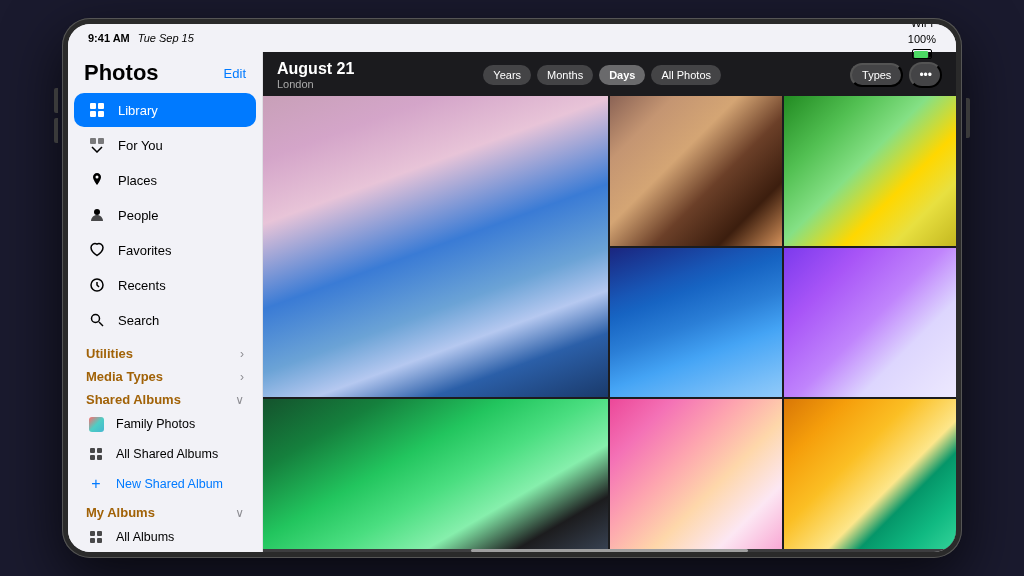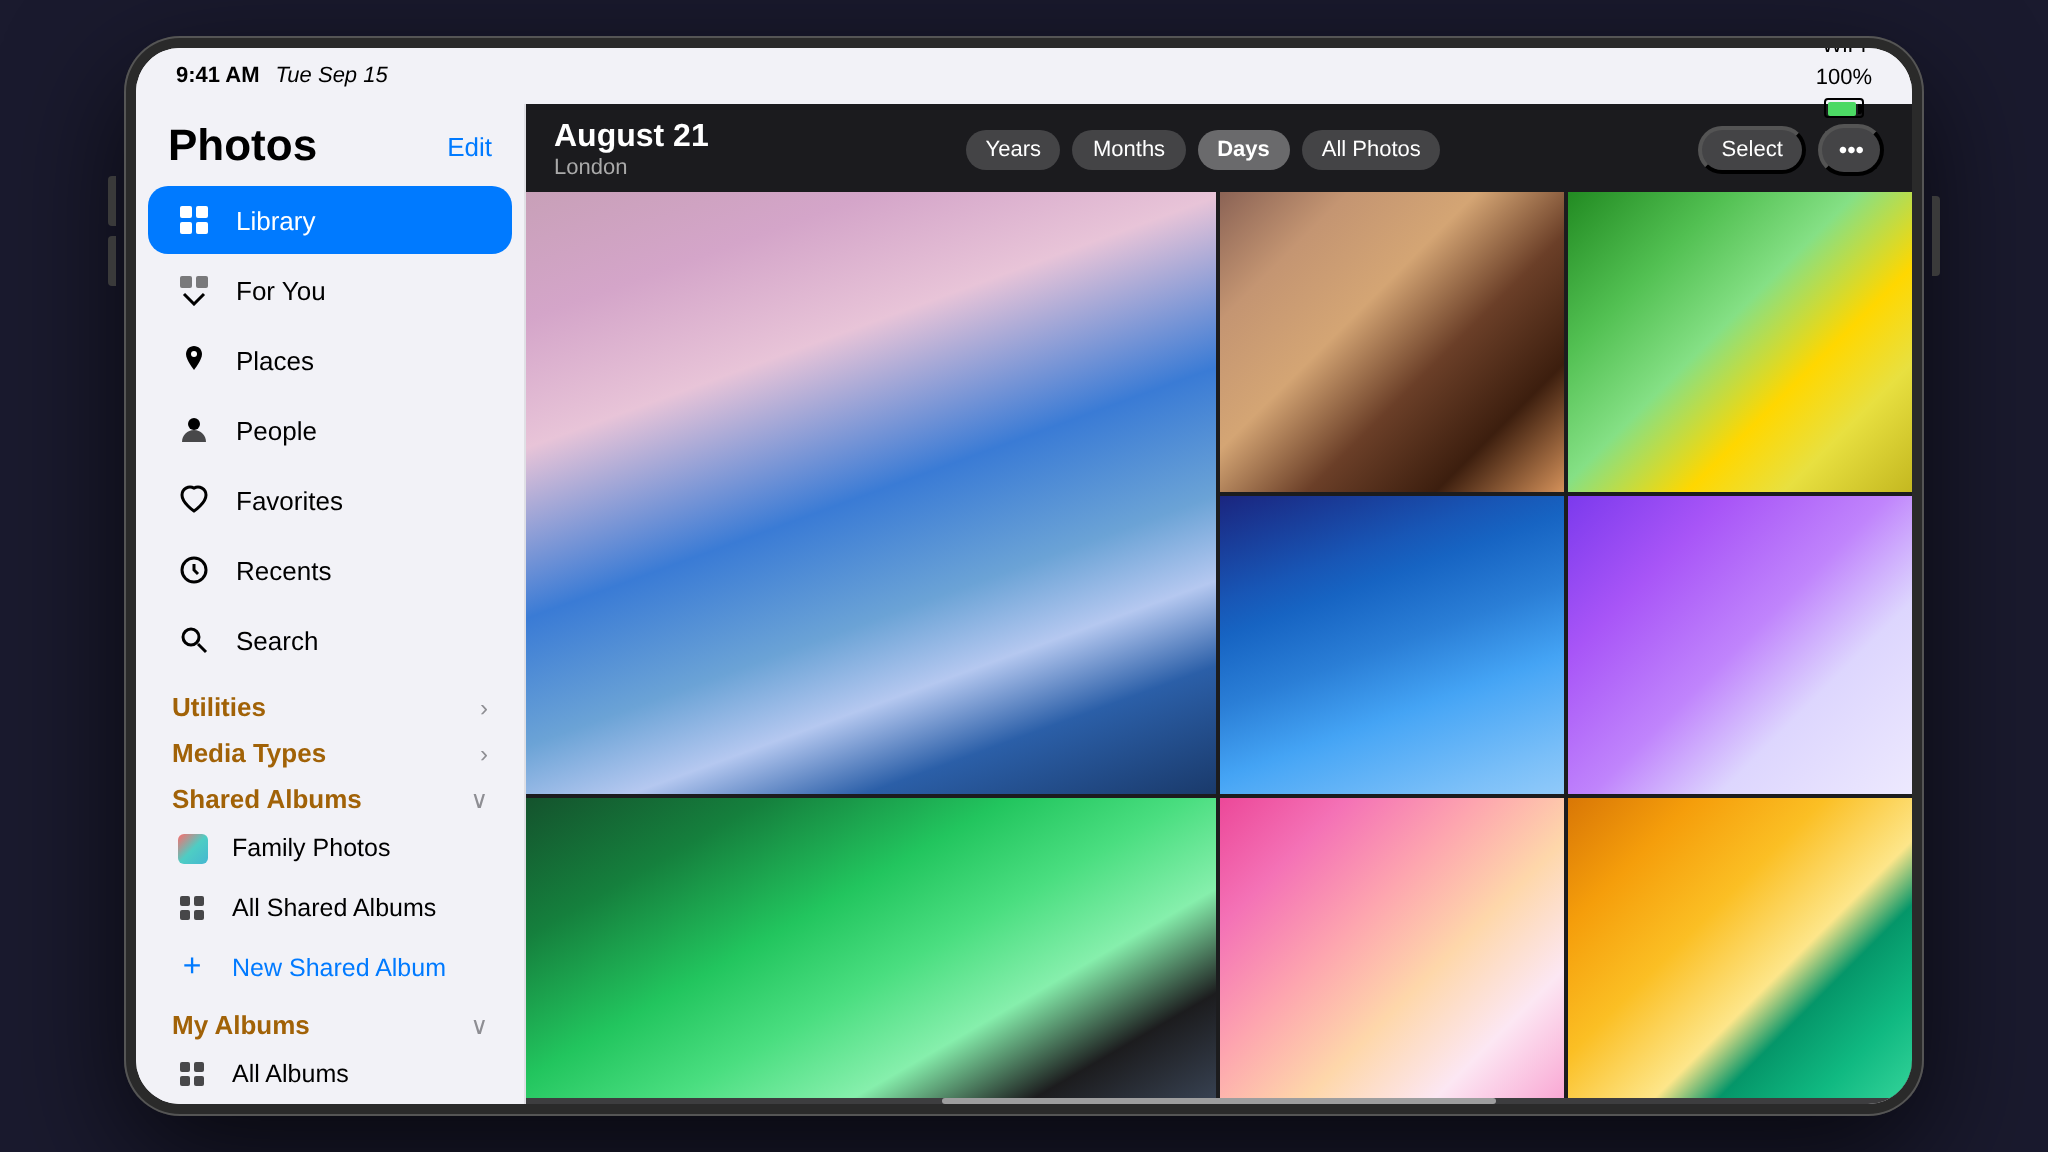--- a/index.html
+++ b/index.html
@@ -519,21 +519,21 @@
             <div class="photo-date-title">August 21</div>
             <div class="photo-date-subtitle">London</div>
           </div>
           <div class="photo-nav">
             <button class="photo-nav-btn">Years</button>
             <button class="photo-nav-btn">Months</button>
             <button class="photo-nav-btn active">Days</button>
             <button class="photo-nav-btn">All Photos</button>
           </div>
           <div style="display:flex;gap:6px;align-items:center;">
-            <button class="photo-select-btn">Select</button>
+            <button class="photo-select-btn">Types</button>
             <button class="photo-more-btn">•••</button>
           </div>
         </div>
 
         <div class="grid-container">
 
           <div class="grid-cell grid-cell-large" style="background:linear-gradient(160deg, #c8a0b8 0%, #d4a5c9 15%, #e8c4d8 30%, #3a7bd5 50%, #6ba3d6 65%, #b5c8f0 75%, #2b5fa8 85%, #1a3a6b 100%);">
           </div>
 
           <div class="grid-cell" style="background:linear-gradient(135deg, #8b6355 0%, #c49572 20%, #d4a574 40%, #6b3f28 60%, #3c1e0e 80%, #d4915a 100%);">

